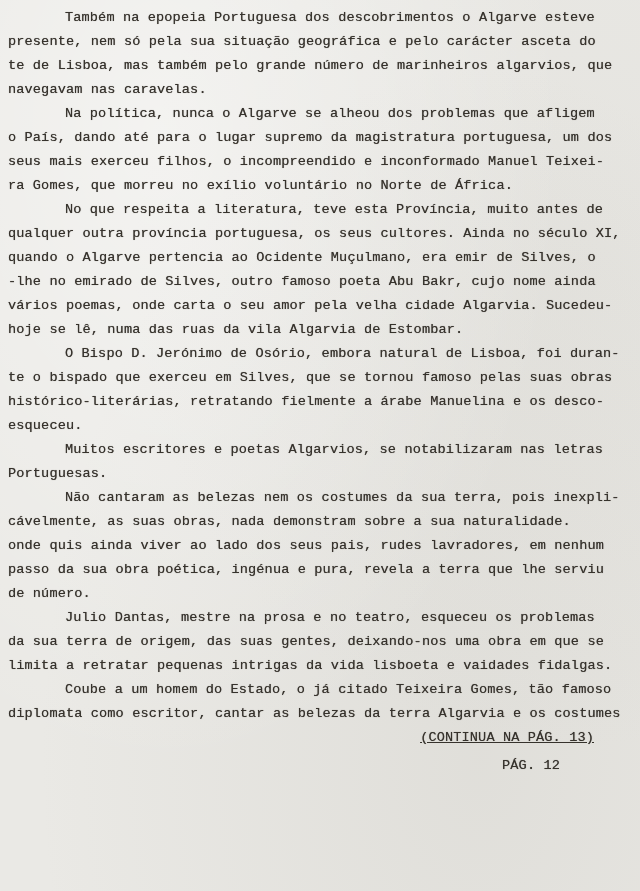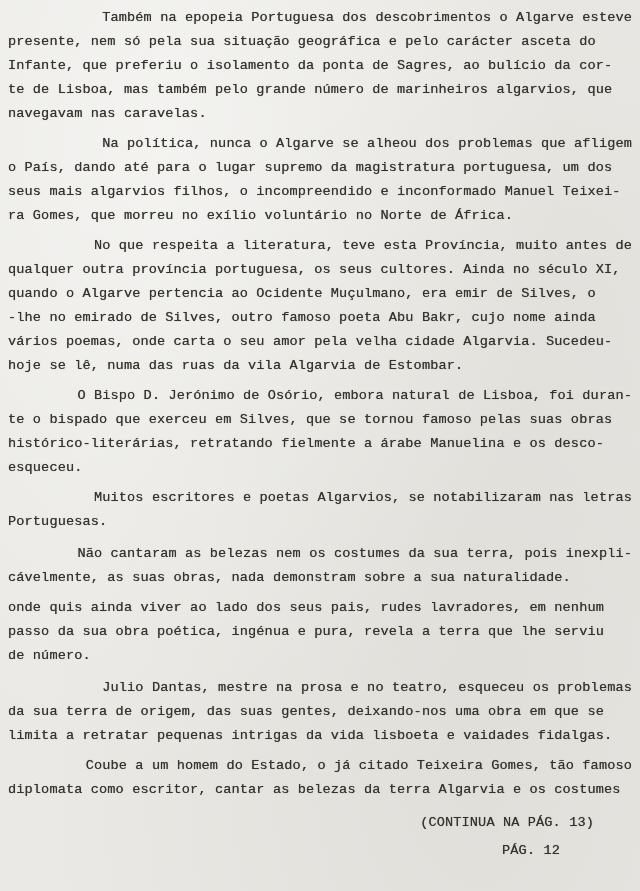--- a/index.html
+++ b/index.html
@@ -21,55 +21,54 @@
     width: 640px;
     height: 891px;
     padding: 6px 8px 0 8px;
     font-family: "Liberation Mono", "DejaVu Sans Mono", monospace;
     font-size: 13.6px;
     line-height: 24px;
     letter-spacing: 0.12px;
     color: #36322c;
     text-shadow: 0 0 0.7px rgba(54,50,44,0.75);
   }
-  .para { margin-top: 6px; }
+  .para { }
   .para.first-para { margin-top: 0; }
-  .para.tight { margin-top: 8px; }
+  .para.tight { margin-top: 0; }
   .line { white-space: nowrap; }
-  .line.first { padding-left: 57px; text-align: right; }
+  .line.first { padding-left: 57px; }
   .footer-note {
-    margin-top: 9px;
     text-align: right;
     padding-right: 38px;
     white-space: nowrap;
+    text-decoration: underline;
   }
   .footer-page {
     margin-top: 4px;
     text-align: right;
     padding-right: 72px;
     white-space: nowrap;
   }
 </style>
 </head>
 <body>
 
 <div class="page">
 
   <div class="para first-para">
     <div class="line first">Também na epopeia Portuguesa dos descobrimentos o Algarve esteve</div>
     <div class="line">presente, nem só pela sua situação geográfica e pelo carácter asceta do</div>
-    <div class="line">Infante, que preferiu o isolamento da ponta de Sagres, ao bulício da cor-</div>
     <div class="line">te de Lisboa, mas também pelo grande número de marinheiros algarvios, que</div>
     <div class="line">navegavam nas caravelas.</div>
   </div>
 
   <div class="para">
     <div class="line first">Na política, nunca o Algarve se alheou dos problemas que afligem</div>
     <div class="line">o País, dando até para o lugar supremo da magistratura portuguesa, um dos</div>
-    <div class="line">seus mais algarvios filhos, o incompreendido e inconformado Manuel Teixei-</div>
+    <div class="line">seus mais exerceu filhos, o incompreendido e inconformado Manuel Teixei-</div>
     <div class="line">ra Gomes, que morreu no exílio voluntário no Norte de África.</div>
   </div>
 
   <div class="para">
     <div class="line first">No que respeita a literatura, teve esta Província, muito antes de</div>
     <div class="line">qualquer outra província portuguesa, os seus cultores. Ainda no século XI,</div>
     <div class="line">quando o Algarve pertencia ao Ocidente Muçulmano, era emir de Silves, o</div>
     <div class="line">-lhe no emirado de Silves, outro famoso poeta Abu Bakr, cujo nome ainda</div>
     <div class="line">vários poemas, onde carta o seu amor pela velha cidade Algarvia. Sucedeu-</div>
     <div class="line">hoje se lê, numa das ruas da vila Algarvia de Estombar.</div>

